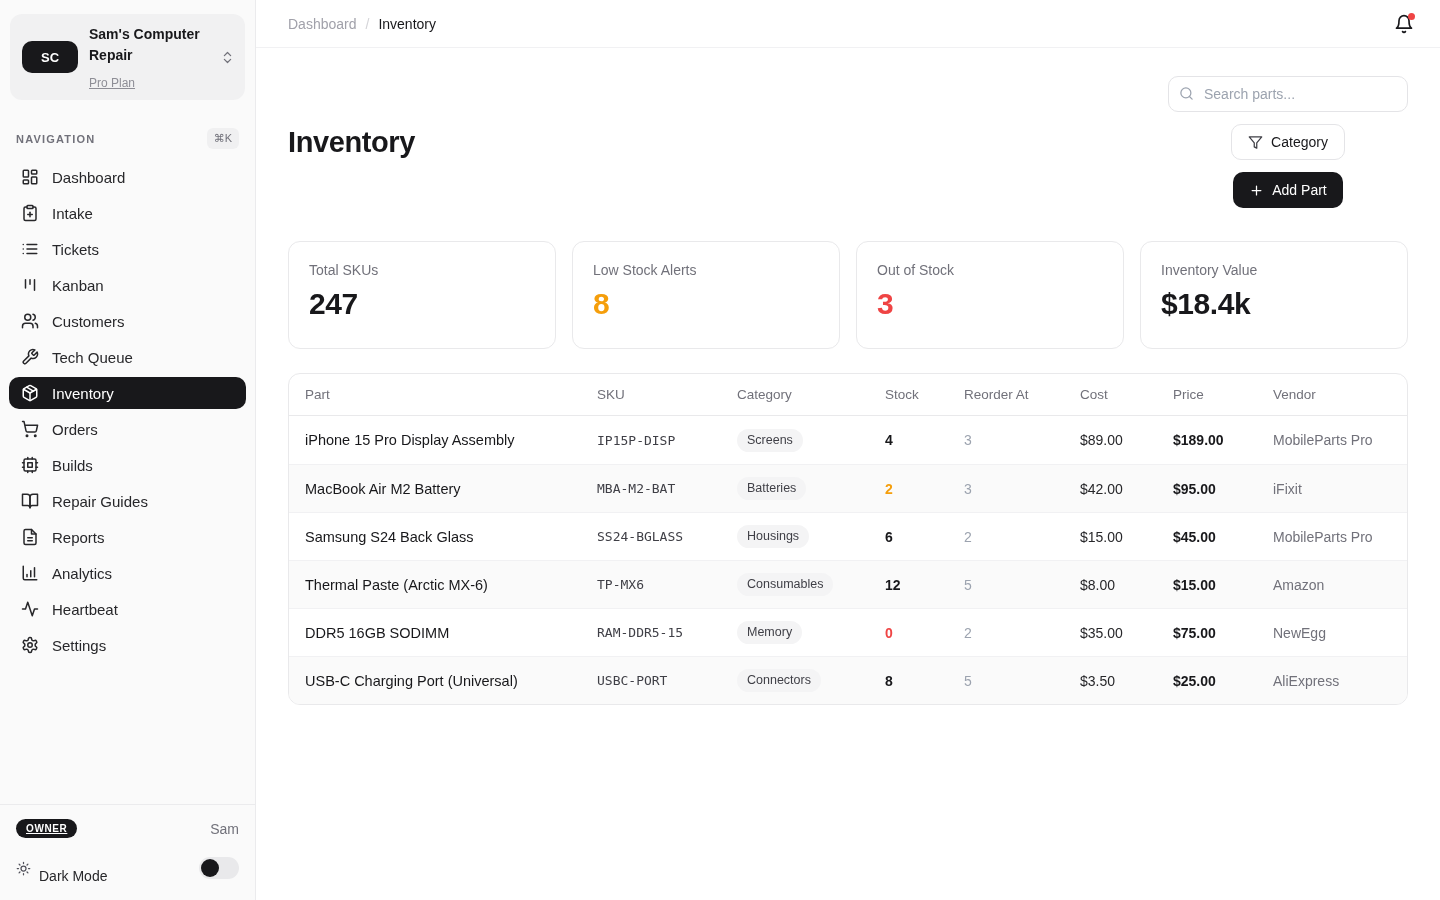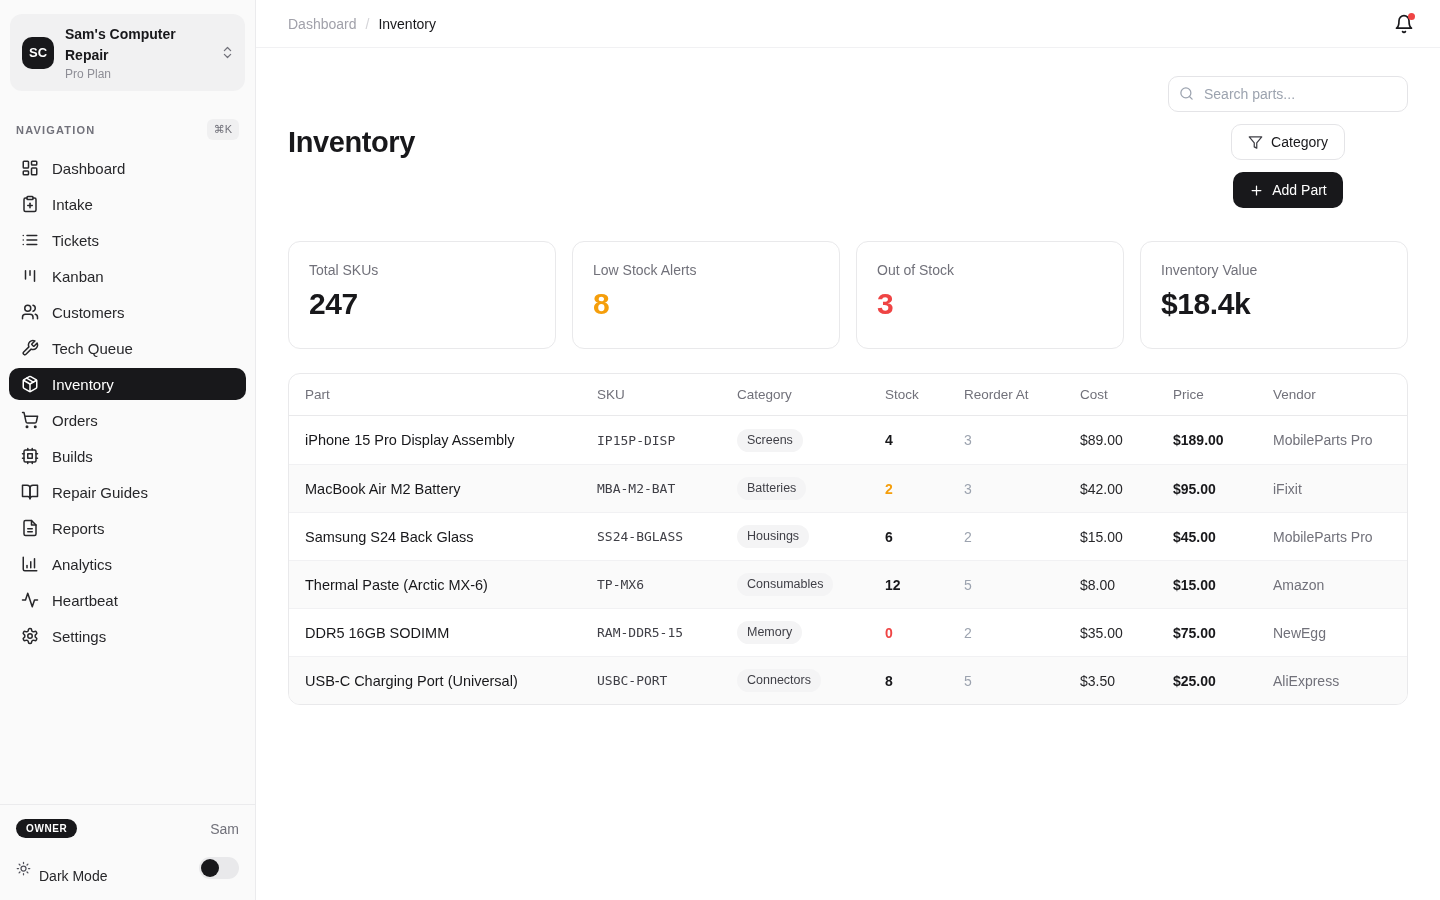--- a/index.html
+++ b/index.html
@@ -16,27 +16,27 @@
     width: 256px; min-width: 256px; height: 900px;
     background: #fafafa; border-right: 1px solid #ebebed;
     display: flex; flex-direction: column;
   }
   .ws-card {
     margin: 14px 10px 0 10px; background: #f1f1f2; border-radius: 12px;
     padding: 10px 10px 10px 12px; display: flex; align-items: center; gap: 11px;
     cursor: pointer;
   }
   .ws-avatar {
-    width: 32px; height: 32px; border-radius: 10px; background: #18181b;
+    width: 56px; height: 32px; border-radius: 10px; background: #18181b;
     color: #fff; font-size: 13px; font-weight: 700; display: flex;
     align-items: center; justify-content: center; flex: none;
   }
   .ws-meta { flex: 1; min-width: 0; }
   .ws-name { font-size: 14px; font-weight: 700; line-height: 1.5; color: #18181b; }
-  .ws-plan { font-size: 12px; color: #8e8e96; margin-top: 1px; }
+  .ws-plan { font-size: 12px; color: #8e8e96; margin-top: 10px; text-decoration: underline; }
   .ws-chevron { color: #71717a; flex: none; }
 
   .nav-header {
     margin-top: 28px; padding: 0 16px; display: flex;
     align-items: center; justify-content: space-between;
   }
   .nav-title {
     font-size: 11px; font-weight: 600; letter-spacing: 1.2px; color: #71717a;
   }
   .kbd-badge {
@@ -51,21 +51,21 @@
   }
   .nav-item .nicon { width: 18px; height: 18px; color: #27272a; flex: none; }
   .nav-item.active { background: #18181b; color: #ffffff; font-weight: 500; }
   .nav-item.active .nicon { color: #ffffff; }
 
   .sb-spacer { flex: 1; }
   .sb-footer { border-top: 1px solid #ebebed; padding: 14px 16px 16px 16px; }
   .owner-row { display: flex; align-items: center; justify-content: space-between; }
   .owner-badge {
     background: #18181b; color: #fff; font-size: 10px; font-weight: 700;
-    letter-spacing: 0.6px; border-radius: 999px; padding: 4px 10px;
+    letter-spacing: 0.6px; border-radius: 999px; padding: 4px 10px; text-decoration: underline;
   }
   .owner-name { font-size: 14px; color: #71717a; }
   .dm-row { display: flex; align-items: center; margin-top: 14px; }
   .dm-icon { color: #52525b; margin-right: 8px; }
   .dm-label { font-size: 14px; color: #27272a; margin-top: 16px; }
   .dm-toggle {
     margin-left: auto; width: 40px; height: 22px; border-radius: 999px;
     background: #e9e9eb; position: relative; cursor: pointer;
   }
   .dm-knob {

